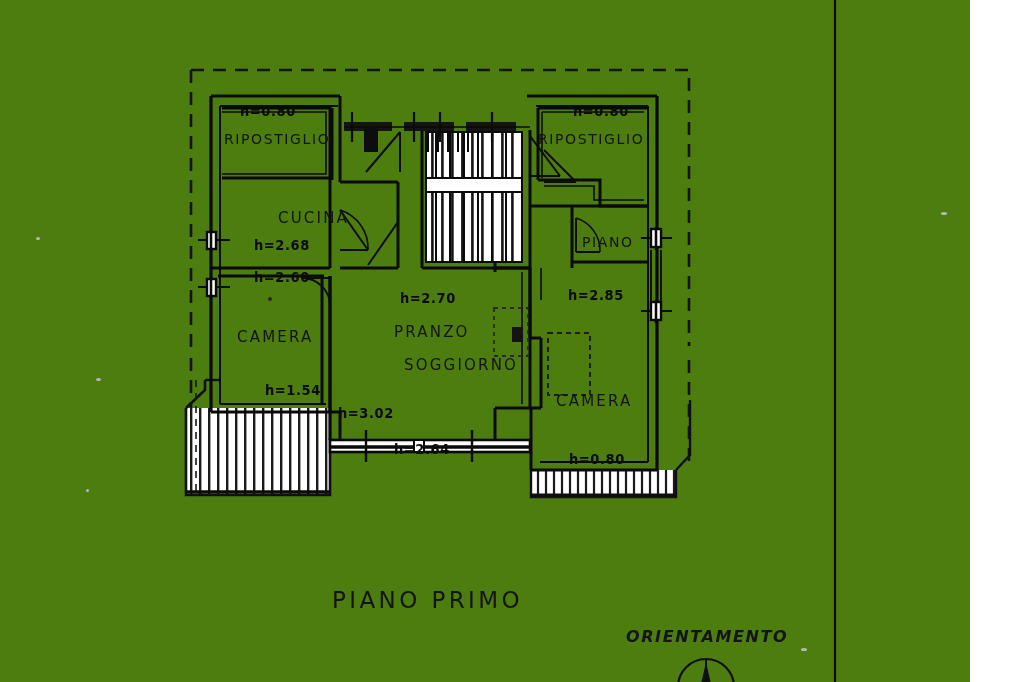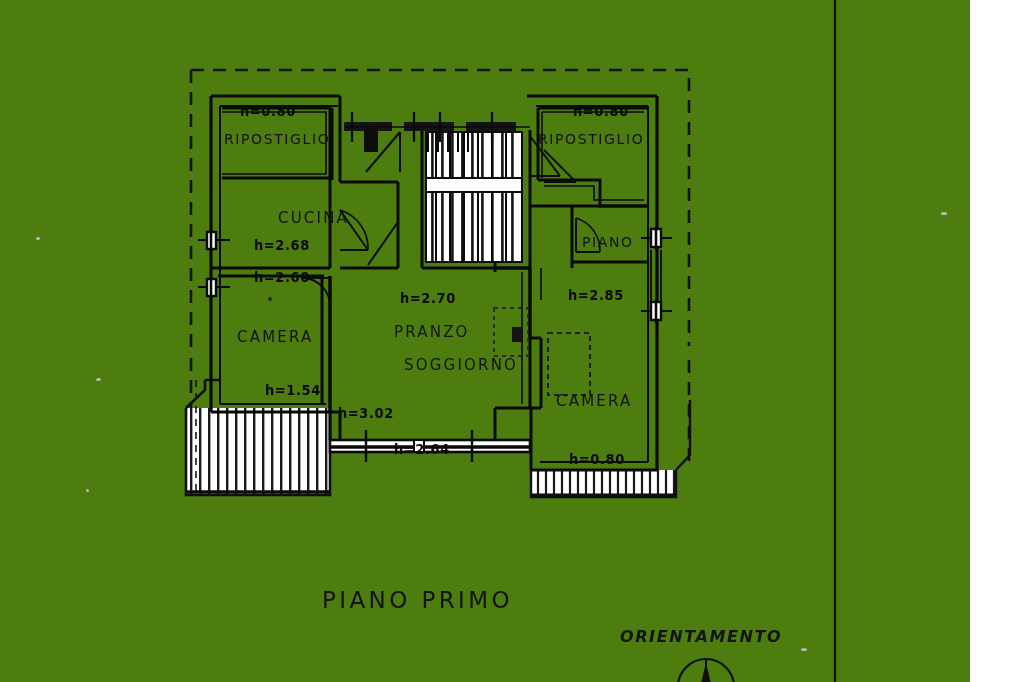--- a/index.html
+++ b/index.html
@@ -58,20 +58,21 @@
     font-size: 23px;
     letter-spacing: 3.4px;
     color: #141414;
   }
   .orient-title {
     font-size: 16px;
     letter-spacing: 1.6px;
     font-style: italic;
     font-weight: 700;
     color: #141414;
+    margin-left: 6px;
   }
   .speck {
     position: absolute;
     background: #b9b9b9;
     border-radius: 50%;
   }
 </style>
 </head>
 <body>
 
@@ -366,21 +367,21 @@
 
   <div class="txt room-label room-label-sm" style="left:582px; top:234px;">PIANO</div>
 
   <div class="txt h-label" style="left:568px; top:288px;">h=2.85</div>
   <div class="txt room-label" style="left:556px; top:392px;">CAMERA</div>
   <div class="txt h-label" style="left:569px; top:452px;">h=0.80</div>
 
   <div class="txt h-label" style="left:338px; top:406px;">h=3.02</div>
   <div class="txt h-label" style="left:394px; top:442px;">h=2.64</div>
 
-  <div class="txt sheet-title" style="left:322px; top:587px;">PIANO PRIMO</div>
+  <div class="txt sheet-title" style="left:332px; top:587px;">PIANO PRIMO</div>
   <div class="txt orient-title" style="left:620px; top:627px;">ORIENTAMENTO</div>
 
   <div class="speck" style="left:36px; top:237px; width:4px; height:3px;"></div>
   <div class="speck" style="left:96px; top:378px; width:5px; height:3px;"></div>
   <div class="speck" style="left:86px; top:489px; width:3px; height:3px;"></div>
   <div class="speck" style="left:941px; top:212px; width:6px; height:3px;"></div>
   <div class="speck" style="left:801px; top:648px; width:6px; height:3px;"></div>
   <div class="speck" style="left:268px; top:297px; width:4px; height:4px; background:#2a2a2a;"></div>
 
 </div>

